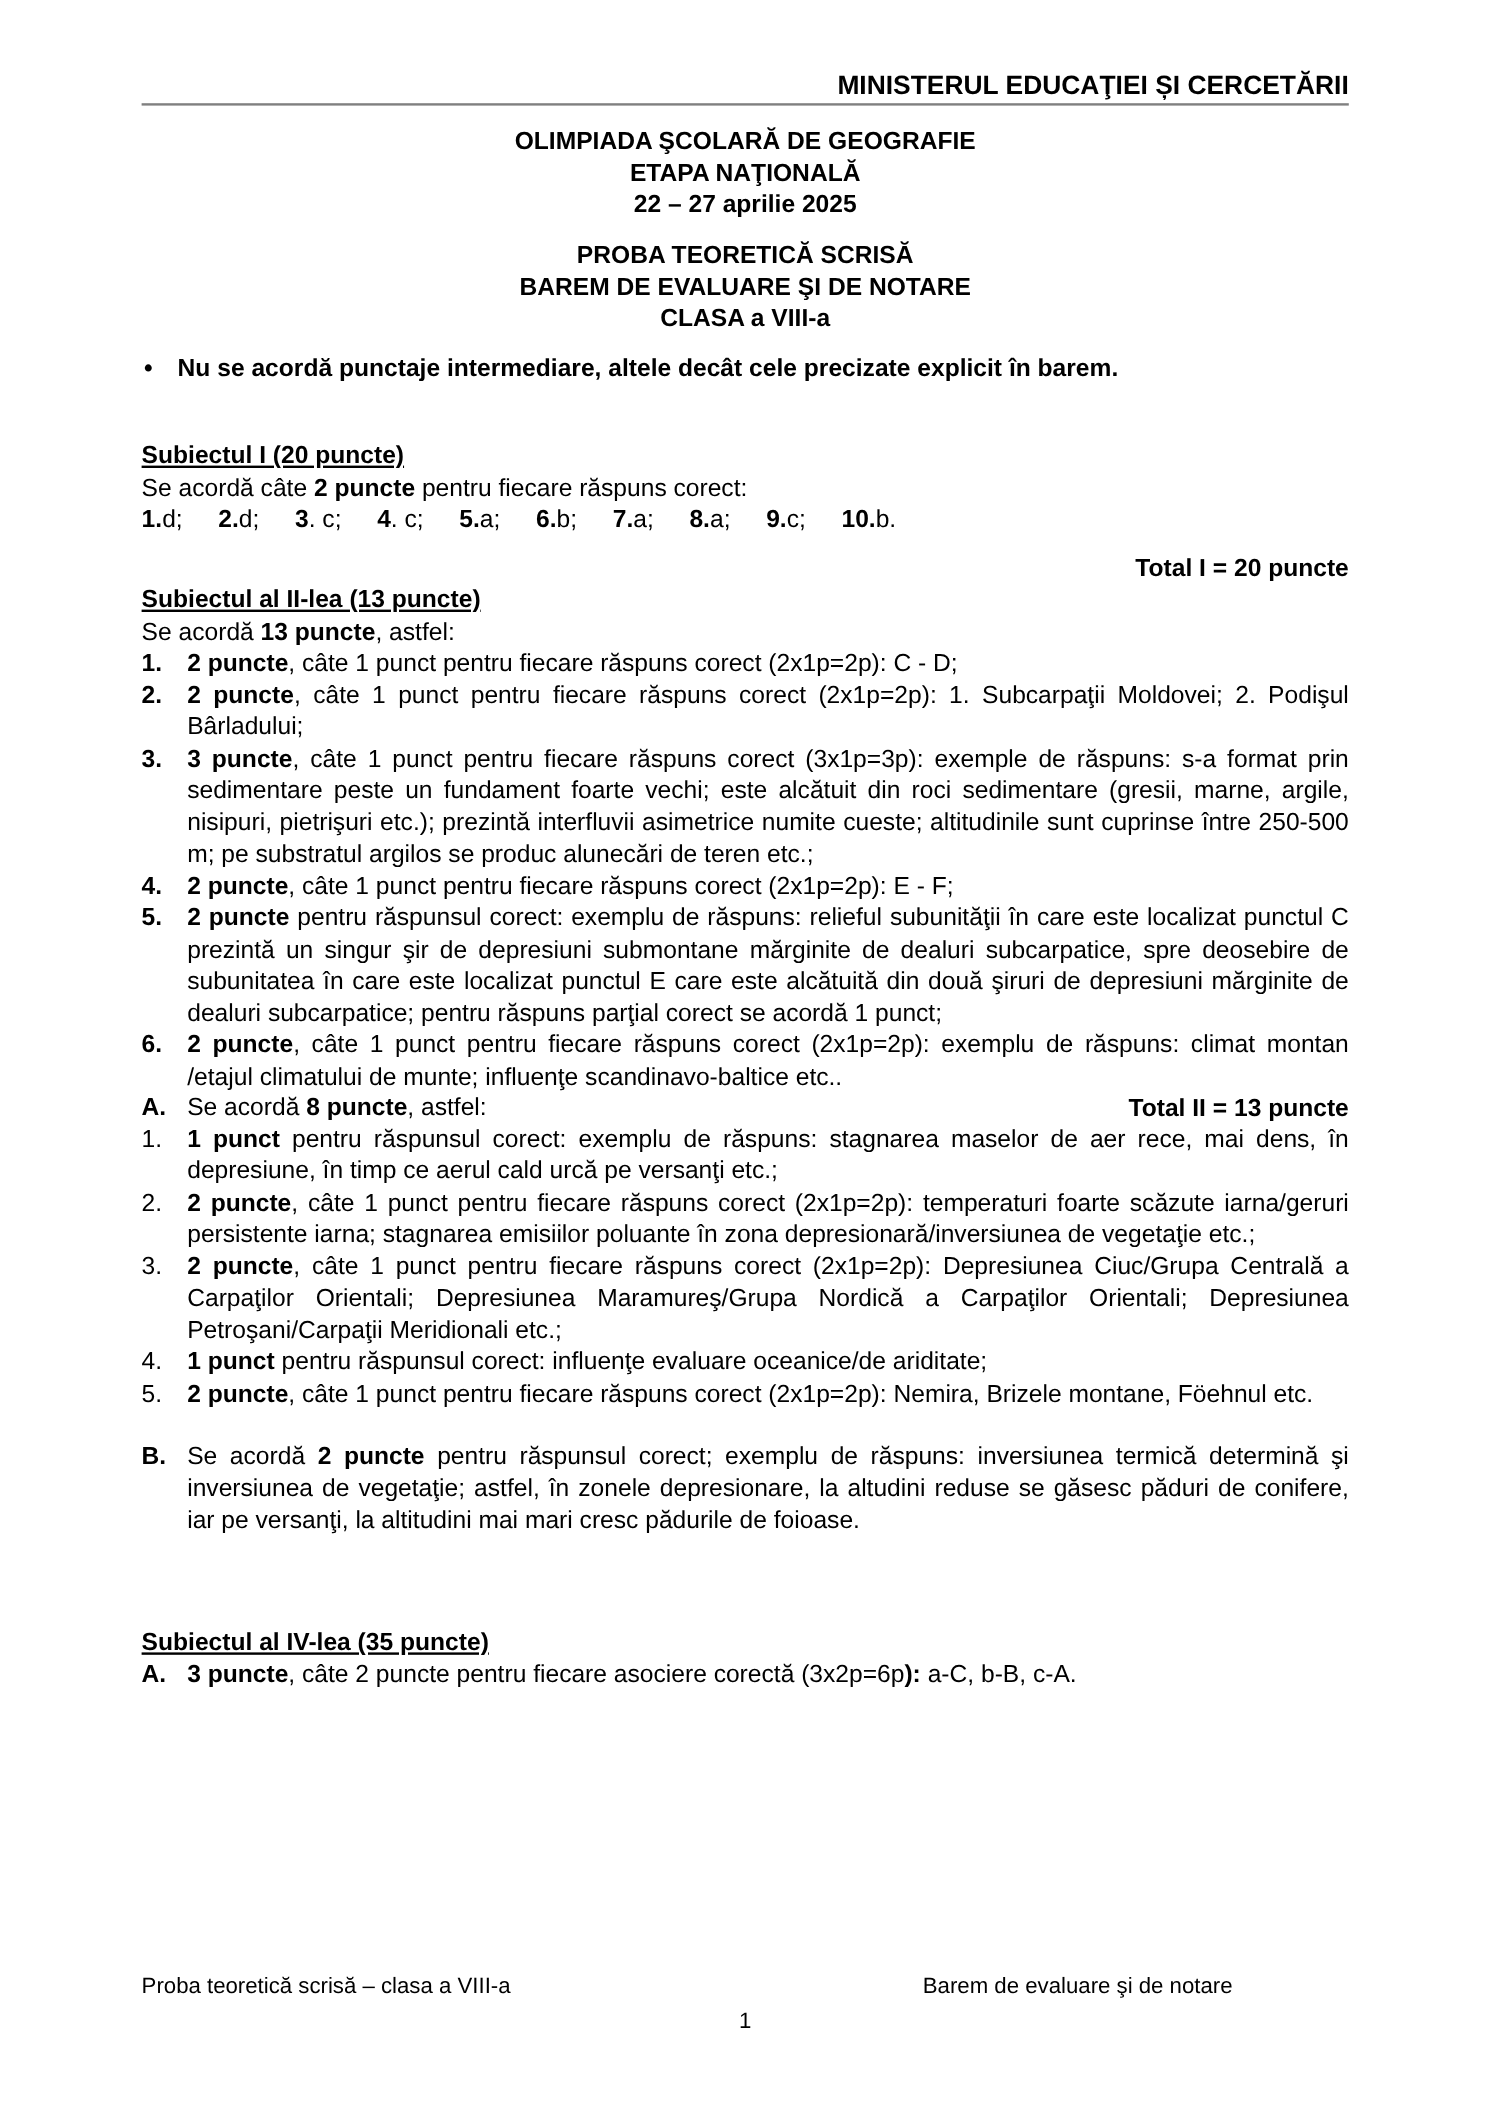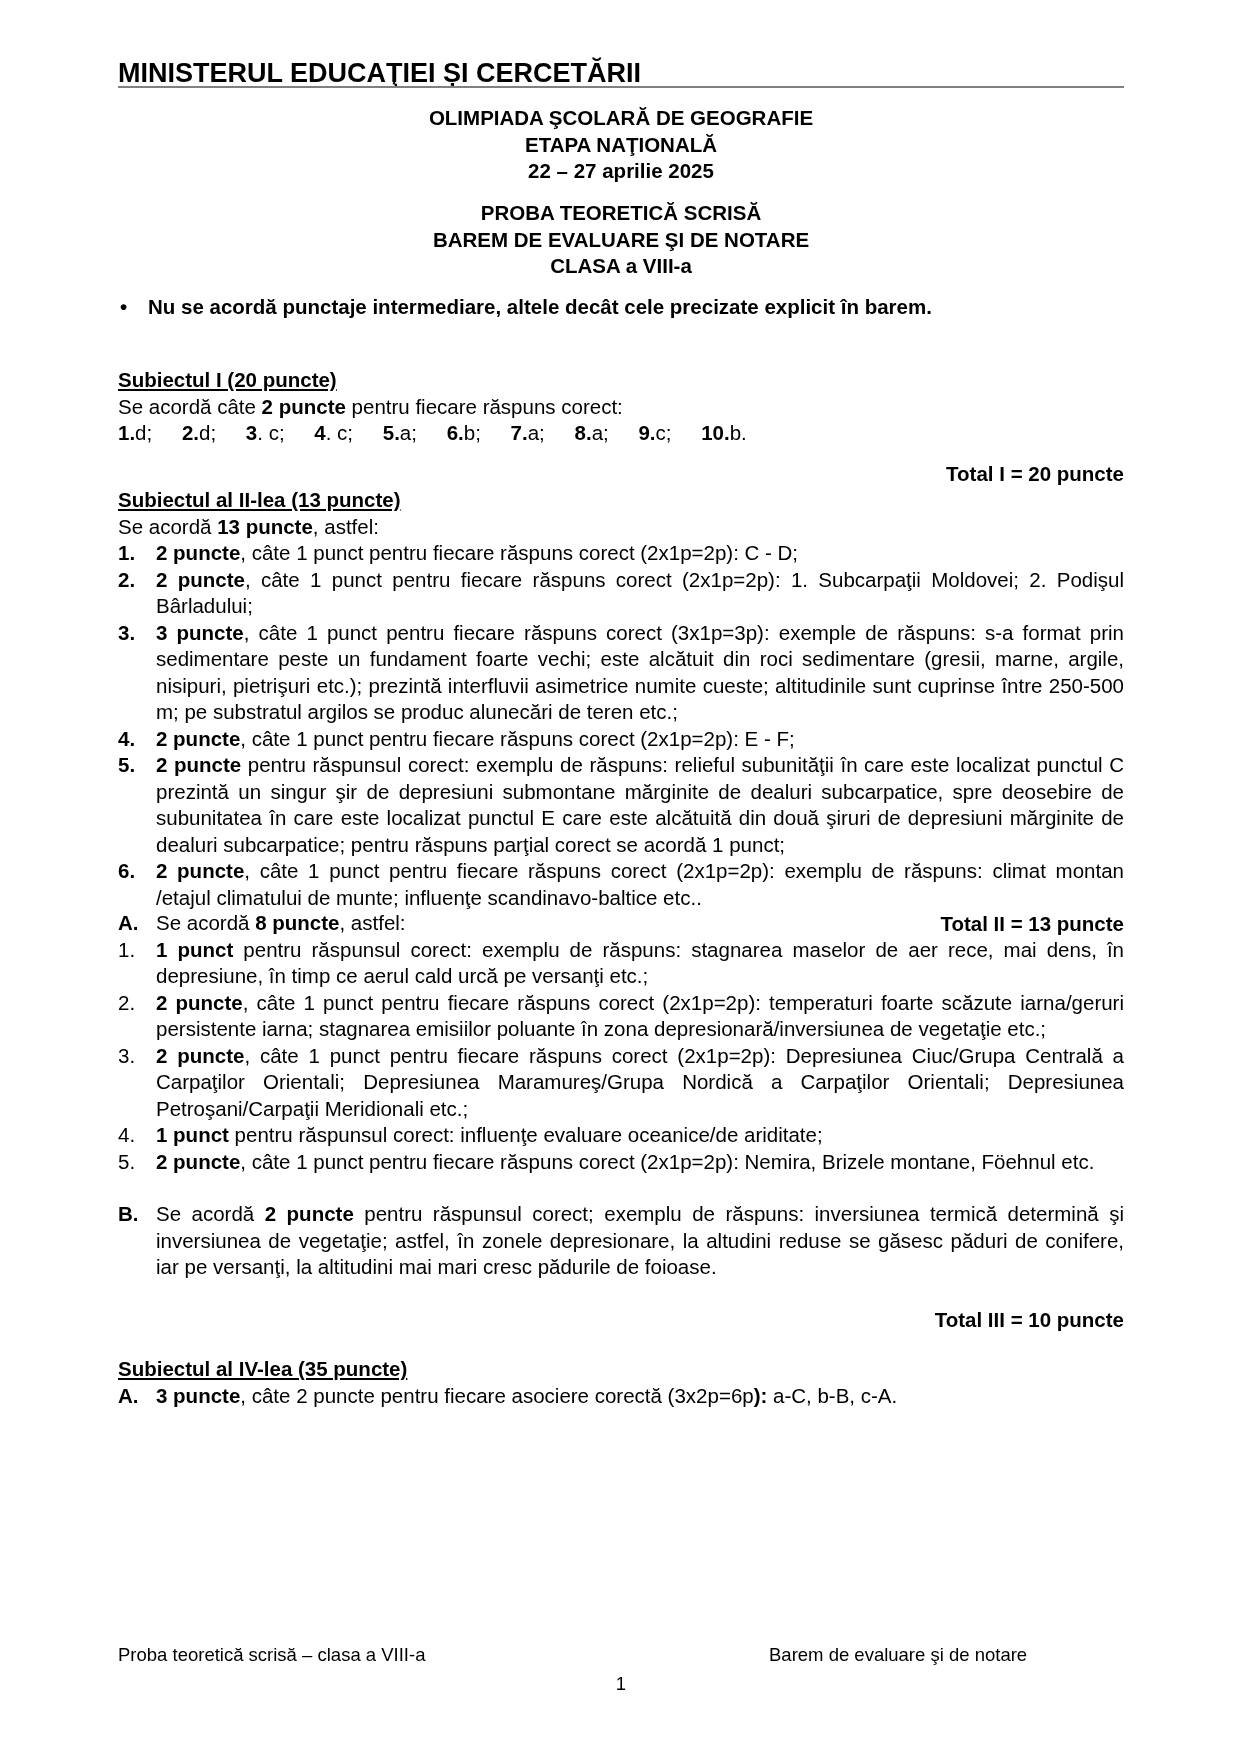--- a/index.html
+++ b/index.html
@@ -1,19 +1,19 @@
 <!DOCTYPE html>
 <html><head>
 <meta charset="utf-8">
 <style>
   html, body { margin: 0; padding: 0; background: #ffffff; }
   body { width: 1241px; height: 1755px; position: relative; overflow: hidden;
          font-family: "Liberation Sans", sans-serif; color: #000; font-size: 20.5px; }
   .page { position: absolute; left: 118px; top: 0; width: 1006px; }
-  .hdr { position: absolute; top: 58px; left: 0; width: 1006px; text-align: left; font-weight: bold; font-size: 27px; }
+  .hdr { position: absolute; top: 58px; left: 0; width: 1006px; text-align: right; font-weight: bold; font-size: 22px; }
   .hdr-rule { position: absolute; top: 86px; left: 0; width: 1006px; height: 2px; background: #808080; }
   .title-block { position: absolute; left: 0; width: 1006px; text-align: center; font-weight: bold; line-height: 26.5px; }
   .abs { position: absolute; left: 0; width: 1006px; line-height: 26.5px; }
   .bullets { margin: 0; padding: 0; list-style: none; font-weight: bold; }
   .bullets li { position: relative; padding-left: 30px; }
   .bullets li::before { content: "•"; position: absolute; left: 2px; }
   .sh { font-weight: bold; text-decoration: underline; }
   .b { font-weight: bold; }
   .right { text-align: right; font-weight: bold; }
   .ol { margin: 0; padding: 0; }
@@ -87,21 +87,20 @@
       <div class="it"><span class="num b">A.</span><span>Se acordă </span><span class="b">8 puncte</span><span>, astfel:</span></div>
       <div class="it"><span class="num">1.</span><span class="b">1 punct</span><span> pentru răspunsul corect: exemplu de răspuns: stagnarea maselor de aer rece, mai dens, în depresiune, în timp ce aerul cald urcă pe versanţi etc.;</span></div>
       <div class="it"><span class="num">2.</span><span class="b">2 puncte</span><span>, câte 1 punct pentru fiecare răspuns corect (2x1p=2p): temperaturi foarte scăzute iarna/geruri persistente iarna; stagnarea emisiilor poluante în zona depresionară/inversiunea de vegetaţie etc.;</span></div>
       <div class="it"><span class="num">3.</span><span class="b">2 puncte</span><span>, câte 1 punct pentru fiecare răspuns corect (2x1p=2p): Depresiunea Ciuc/Grupa Centrală a Carpaţilor Orientali; Depresiunea Maramureş/Grupa Nordică a Carpaţilor Orientali; Depresiunea Petroşani/Carpaţii Meridionali etc.;</span></div>
       <div class="it"><span class="num">4.</span><span class="b">1 punct</span><span> pentru răspunsul corect: influenţe evaluare oceanice/de ariditate;</span></div>
       <div class="it"><span class="num">5.</span><span class="b">2 puncte</span><span>, câte 1 punct pentru fiecare răspuns corect (2x1p=2p): Nemira, Brizele montane, Föehnul etc.</span></div>
     </div>
     <div class="ol" style="margin-top:26px;">
       <div class="it"><span class="num b">B.</span><span>Se acordă </span><span class="b">2 puncte</span><span> pentru răspunsul corect; exemplu de răspuns: inversiunea termică determină şi inversiunea de vegetaţie; astfel, în zonele depresionare, la altudini reduse se găsesc păduri de conifere, iar pe versanţi, la altitudini mai mari cresc pădurile de foioase.</span></div>
     </div>
-    <div class="right" style="margin-top:26px;">Total III = 10 puncte</div>
   </div>
 
   <div class="abs" style="top:1356px;">
     <div class="sh">Subiectul al IV-lea (35 puncte)</div>
     <div class="ol">
       <div class="it"><span class="num b">A.</span><span class="b">3 puncte</span><span>, câte 2 puncte pentru fiecare asociere corectă (3x2p=6p</span><span class="b">):</span><span> a-C, b-B, c-A.</span></div>
     </div>
   </div>
 
   <div class="footer">

